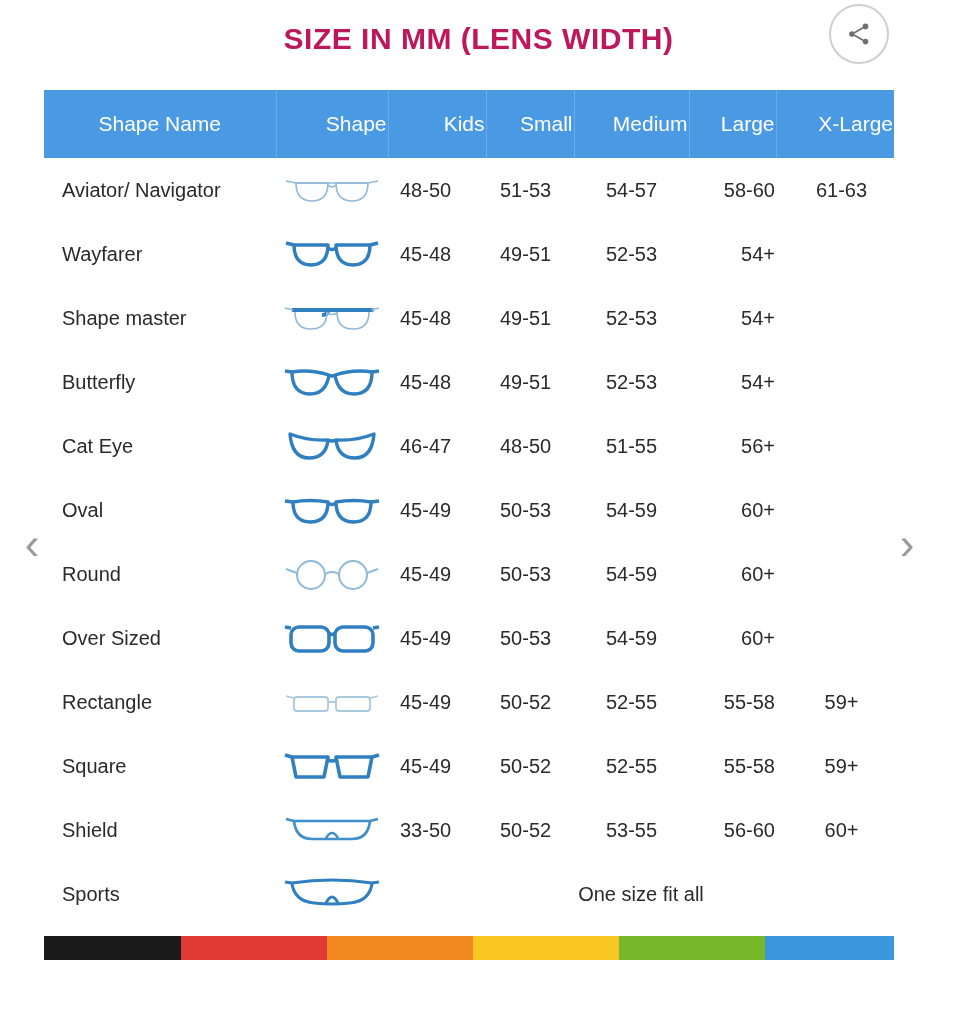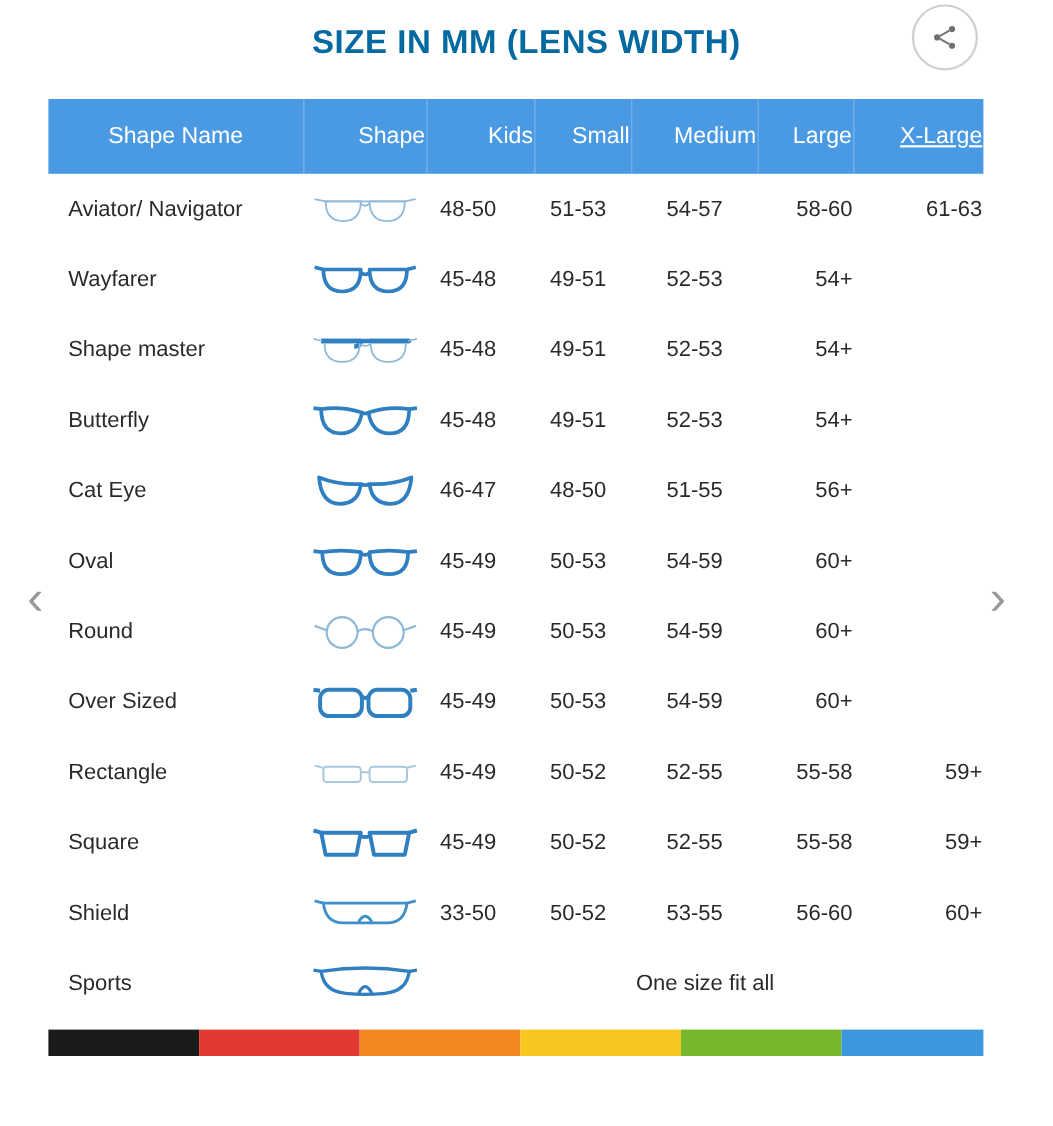--- a/index.html
+++ b/index.html
@@ -21,21 +21,21 @@
     height: 88px;
   }
   .title {
     position: absolute;
     left: 0; right: 0;
     top: 22px;
     text-align: center;
     font-size: 30px;
     font-weight: bold;
     letter-spacing: 0.5px;
-    color: #0369a1;
+    color: #be185d;
   }
   .share-btn {
     position: absolute;
     right: 68px;
     top: 4px;
     width: 60px;
     height: 60px;
     border-radius: 50%;
     border: 2px solid #cfcfcf;
     background: #ffffff;
@@ -58,21 +58,21 @@
   }
   table.size-table thead th {
     background: #4a99e3;
     color: #ffffff;
     font-size: 21px;
     font-weight: normal;
     height: 66px;
     text-align: right;
     border-right: 1px solid #6aabe8;
   }
-  table.size-table thead th:last-child { border-right: none; text-decoration: underline; }
+  table.size-table thead th:last-child { border-right: none; }
   table.size-table thead th.col-name { text-align: center; }
 
   col.c-name   { width: 232px; }
   col.c-shape  { width: 112px; }
   col.c-kids   { width: 98px; }
   col.c-small  { width: 88px; }
   col.c-medium { width: 115px; }
   col.c-large  { width: 87px; }
   col.c-xlarge { width: 118px; }
 
@@ -82,21 +82,21 @@
     color: #2a2a2a;
     vertical-align: middle;
   }
   td.name      { padding-left: 18px; text-align: left; color:#333; }
   td.shape     { text-align: center; }
   td.val       { text-align: center; }
   td.val.kids  { text-align: left; padding-left: 12px; }
   td.val.small { text-align: left; padding-left: 14px; }
   td.val.medium{ text-align: center; }
   td.val.large { text-align: right; padding-left: 10px; }
-  td.val.xlarge{ text-align: right; padding-left: 14px; margin-top: 20px; }
+  td.val.xlarge{ text-align: center; padding-left: 14px; margin-top: 20px; }
   td.onesize   { text-align: center; font-size: 20px; color:#2a2a2a; }
 
   .glyph-cell svg { display: block; margin: 0 auto; }
 
   
   .color-bar {
     position: absolute;
     left: 44px;
     top: 936px;
     width: 850px;

